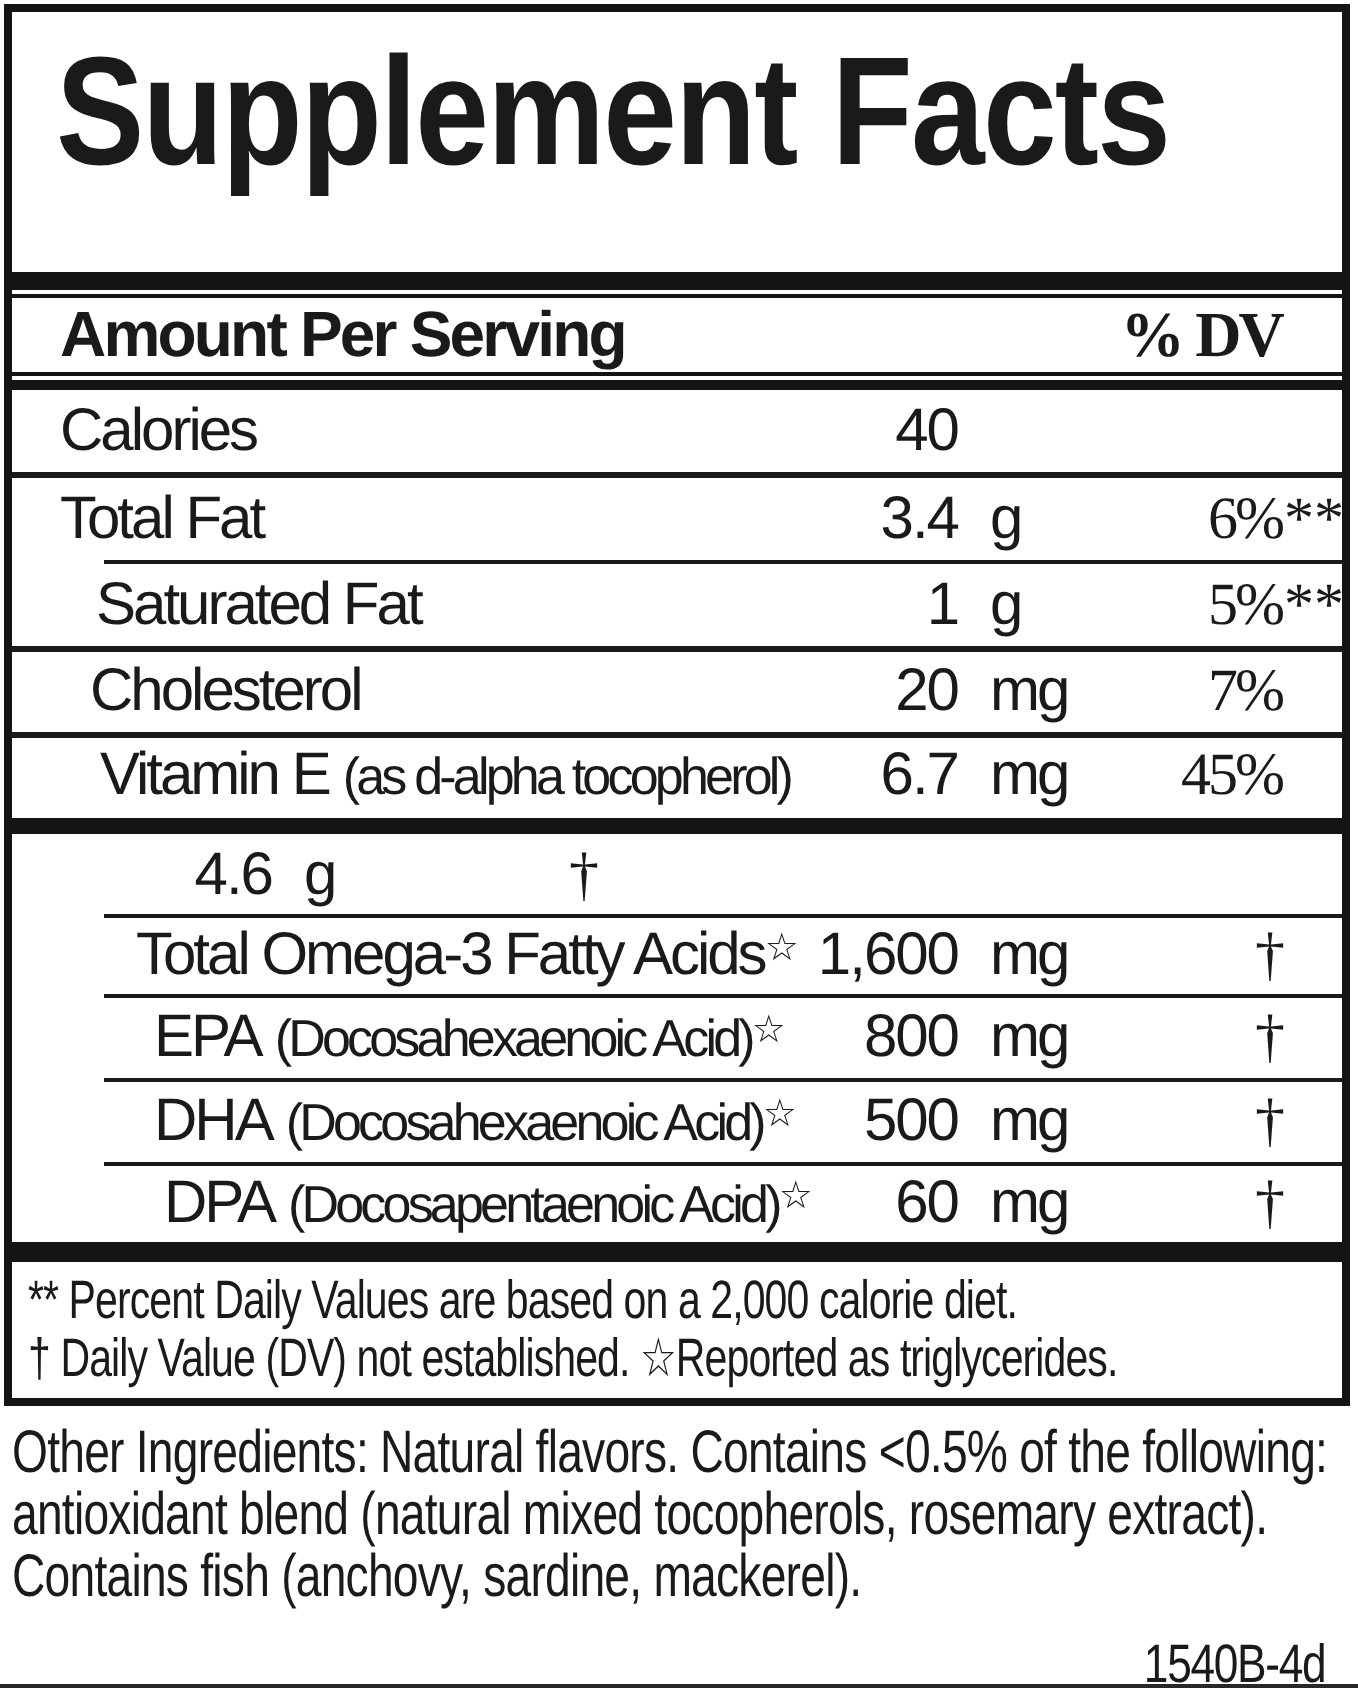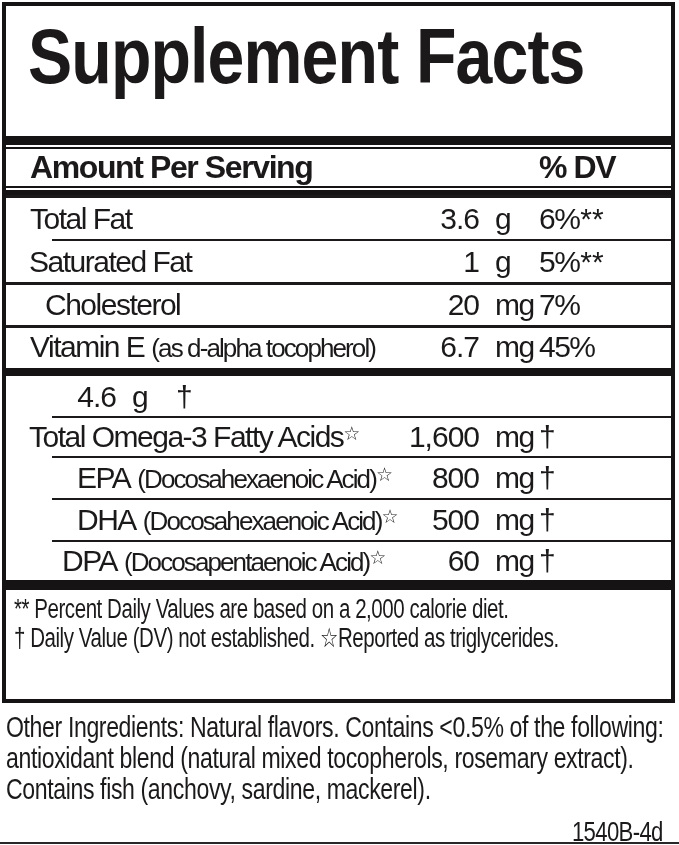--- a/index.html
+++ b/index.html
@@ -43,30 +43,30 @@
   .line2 { height:2px; background:#161314; flex:none; }
   .sep  { border-top:3px solid #1b191a; flex:none; }
   .sep.ind { border-top-width:2px; margin-left:46px; }
 
   
   .row {
     display:flex; align-items:center;
     padding:0 4px 0 24px; flex:none;
     font-size:30px; letter-spacing:-1.5px;
   }
-  .h41 { height:41px; } .h40 { height:40px;margin-left:15px; } .h38 { height:38px; } .h37 { height:37px; }
+  .h41 { height:41px; } .h40 { height:40px;margin-left:15px; } .h38 { height:38px;margin-left:20px; } .h37 { height:37px; }
   .row .lbl { flex:1 1 auto; min-width:0; white-space:nowrap; overflow:visible; }
-  .row.ind1 { padding-left:23px; }
+  .row.ind1 { padding-left:42px; }
   .row.ind2 { padding-left:56px; }
   .nnote { font-size:26px; letter-spacing:-1.9px; }
   .nnote:not(:empty) { margin-left:7px; }
   .nmark { font-size:19px; letter-spacing:0; vertical-align:7px; line-height:0; }
   .row .num  { flex:none; width:86px; text-align:right; letter-spacing:-1px; white-space:nowrap; }
   .row .unit { flex:none; width:60px; padding-left:16px; white-space:nowrap; }
-  .row .dv   { flex:none; width:128px; padding-right:26px; position:relative; white-space:nowrap; }
+  .row .dv   { flex:none; width:128px; text-align:right; padding-right:26px; position:relative; white-space:nowrap;font-family:Liberation Serif, serif; }
   .row .dv .dv-star { position:absolute; letter-spacing:0; margin-left:1px; }
 
   
   .header-row { font-weight:bold; font-size:32px; letter-spacing:-1.4px; }
   .header-row .hspan { flex:1 1 auto; }
   .header-row .dv { font-weight:bold; }
 
   
   .footnotes { padding:5px 0 0 8px; flex:none; }
   .footnote-line {
@@ -107,26 +107,32 @@
 
   <div class="row header-row h37">
     <div class="hspan">Amount Per Serving</div>
     <div class="dv">% DV</div>
   </div>
 
   <div class="line2"></div>
   <div class="gap2"></div>
   <div class="bar bar-5"></div>
 
+  <div class="row h41">
+    <div class="lbl"><span class="nlabel">Calories</span></div>
+    <div class="num">40</div>
+    <div class="unit"></div>
+    <div class="dv"></div>
+  </div>
 
   <div class="sep"></div>
 
   <div class="row h41">
     <div class="lbl"><span class="nlabel">Total Fat</span></div>
-    <div class="num">3.6</div>
+    <div class="num">3.4</div>
     <div class="unit">g</div>
     <div class="dv"><span>6%</span><span class="dv-star">**</span></div>
   </div>
 
   <div class="sep ind"></div>
 
   <div class="row ind1 h41">
     <div class="lbl"><span class="nlabel">Saturated Fat</span></div>
     <div class="num">1</div>
     <div class="unit">g</div>

